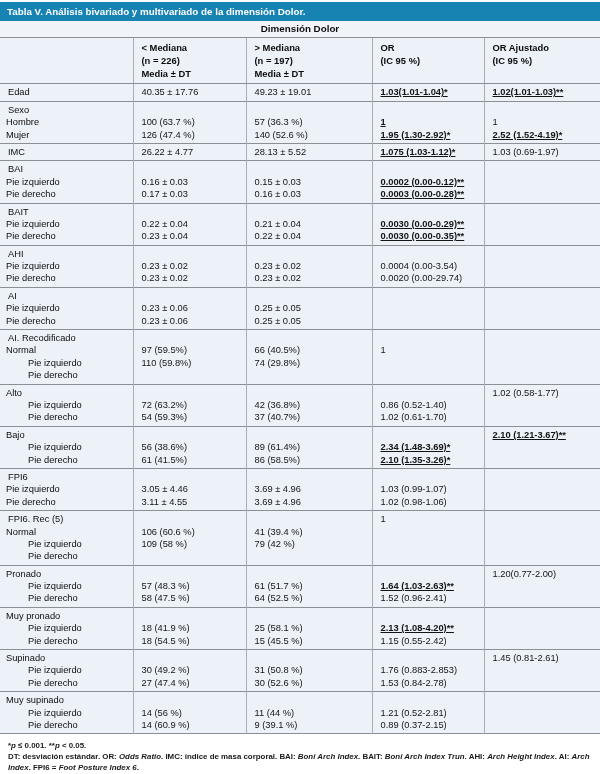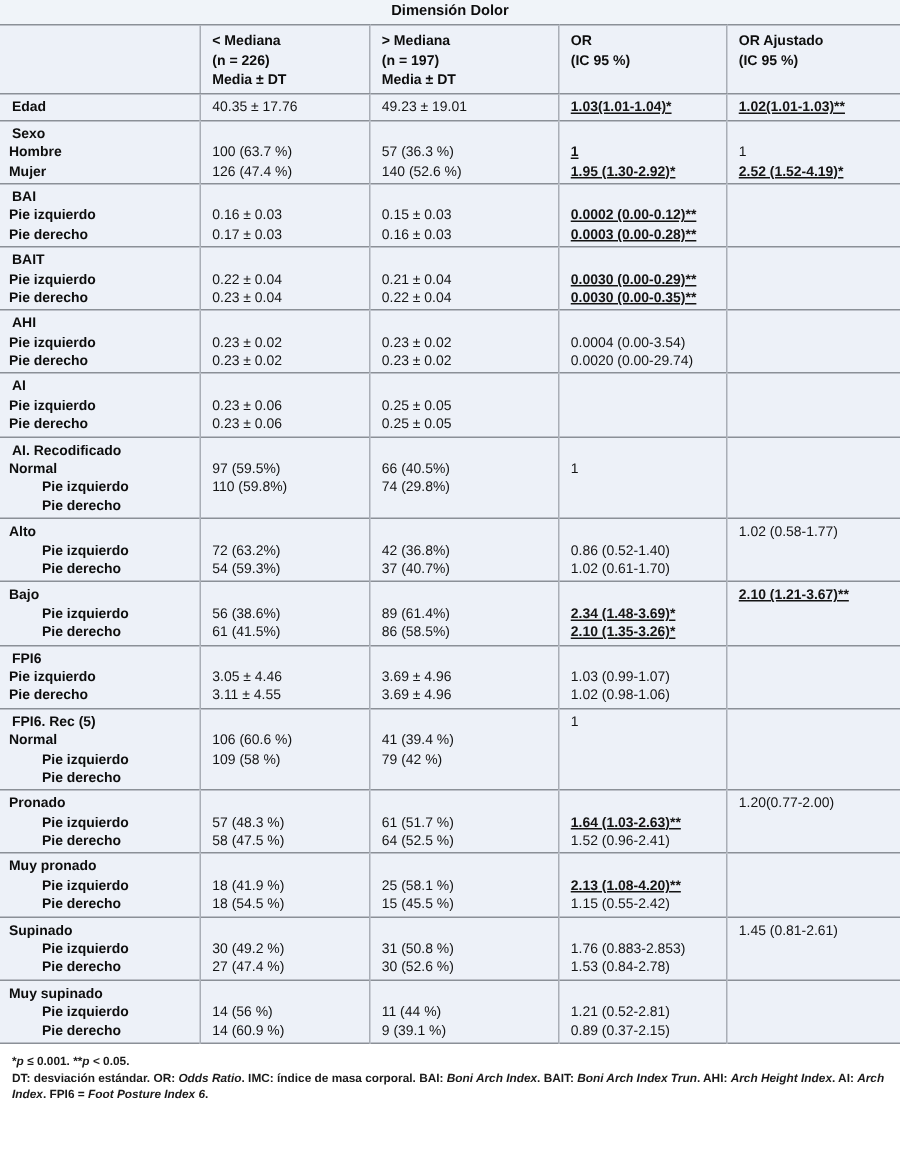--- a/index.html
+++ b/index.html
@@ -25,33 +25,36 @@
   thead td {
     border-top: 1px solid #8b9097; border-bottom: 1px solid #8b9097;
     vertical-align: top; padding: 4px 4px 3px 8px; font-weight: 700;
     font-size: 9.4px; line-height: 12.8px; white-space: pre-line; color: #0d0d0d;
   }
   tbody td {
     border-top: 1px solid #8b9097; vertical-align: top; padding: 2px 2px 2px 0;
   }
   td + td { border-left: 1px solid #a9aeb6; }
   .line { height: 12.4px; line-height: 12.4px; font-size: 9.3px; white-space: nowrap; color: #141414; }
-  .lbl { font-weight: 700; color: #0d0d0d; }
+  .lbl { font-weight: 400; color: #0d0d0d; }
   .i0 { padding-left: 8px; } .i1 { padding-left: 6px; } .i2 { padding-left: 28px; }
   .val { padding-left: 8px; }
   .b { font-weight: 700; text-decoration: underline; }
   .foot { padding: 6px 8px 0 8px; color: #1a1a1a; }
   .fn { font-size: 7.9px; line-height: 11px; font-weight: bold; }
   .foot .it { font-style: italic; }
 </style>
 </head>
 <body>
 
 <div class="page">
 
+  <div class="titlebar">
+    <span>Tabla V. Análisis bivariado y multivariado de la dimensión Dolor.</span>
+  </div>
 
   <div class="dimrow">
     <span>Dimensión Dolor</span>
   </div>
 
   <table class="main">
     <colgroup>
       <col class="c0">
         <col class="c1">
         <col class="c2">
@@ -113,20 +116,37 @@
             <div class="line val b">1.95 (1.30-2.92)*</div>
           </td>
           <td>
             <div class="line val">&nbsp;</div>
             <div class="line val">1</div>
             <div class="line val b">2.52 (1.52-4.19)*</div>
           </td>
         </tr>
         <tr>
           <td>
+            <div class="line lbl i0">IMC</div>
+          </td>
+          <td>
+            <div class="line val">26.22 ± 4.77</div>
+          </td>
+          <td>
+            <div class="line val">28.13 ± 5.52</div>
+          </td>
+          <td>
+            <div class="line val b">1.075 (1.03-1.12)*</div>
+          </td>
+          <td>
+            <div class="line val">1.03 (0.69-1.97)</div>
+          </td>
+        </tr>
+        <tr>
+          <td>
             <div class="line lbl i0">BAI</div>
             <div class="line lbl i1">Pie izquierdo</div>
             <div class="line lbl i1">Pie derecho</div>
           </td>
           <td>
             <div class="line val">&nbsp;</div>
             <div class="line val">0.16 ± 0.03</div>
             <div class="line val">0.17 ± 0.03</div>
           </td>
           <td>

